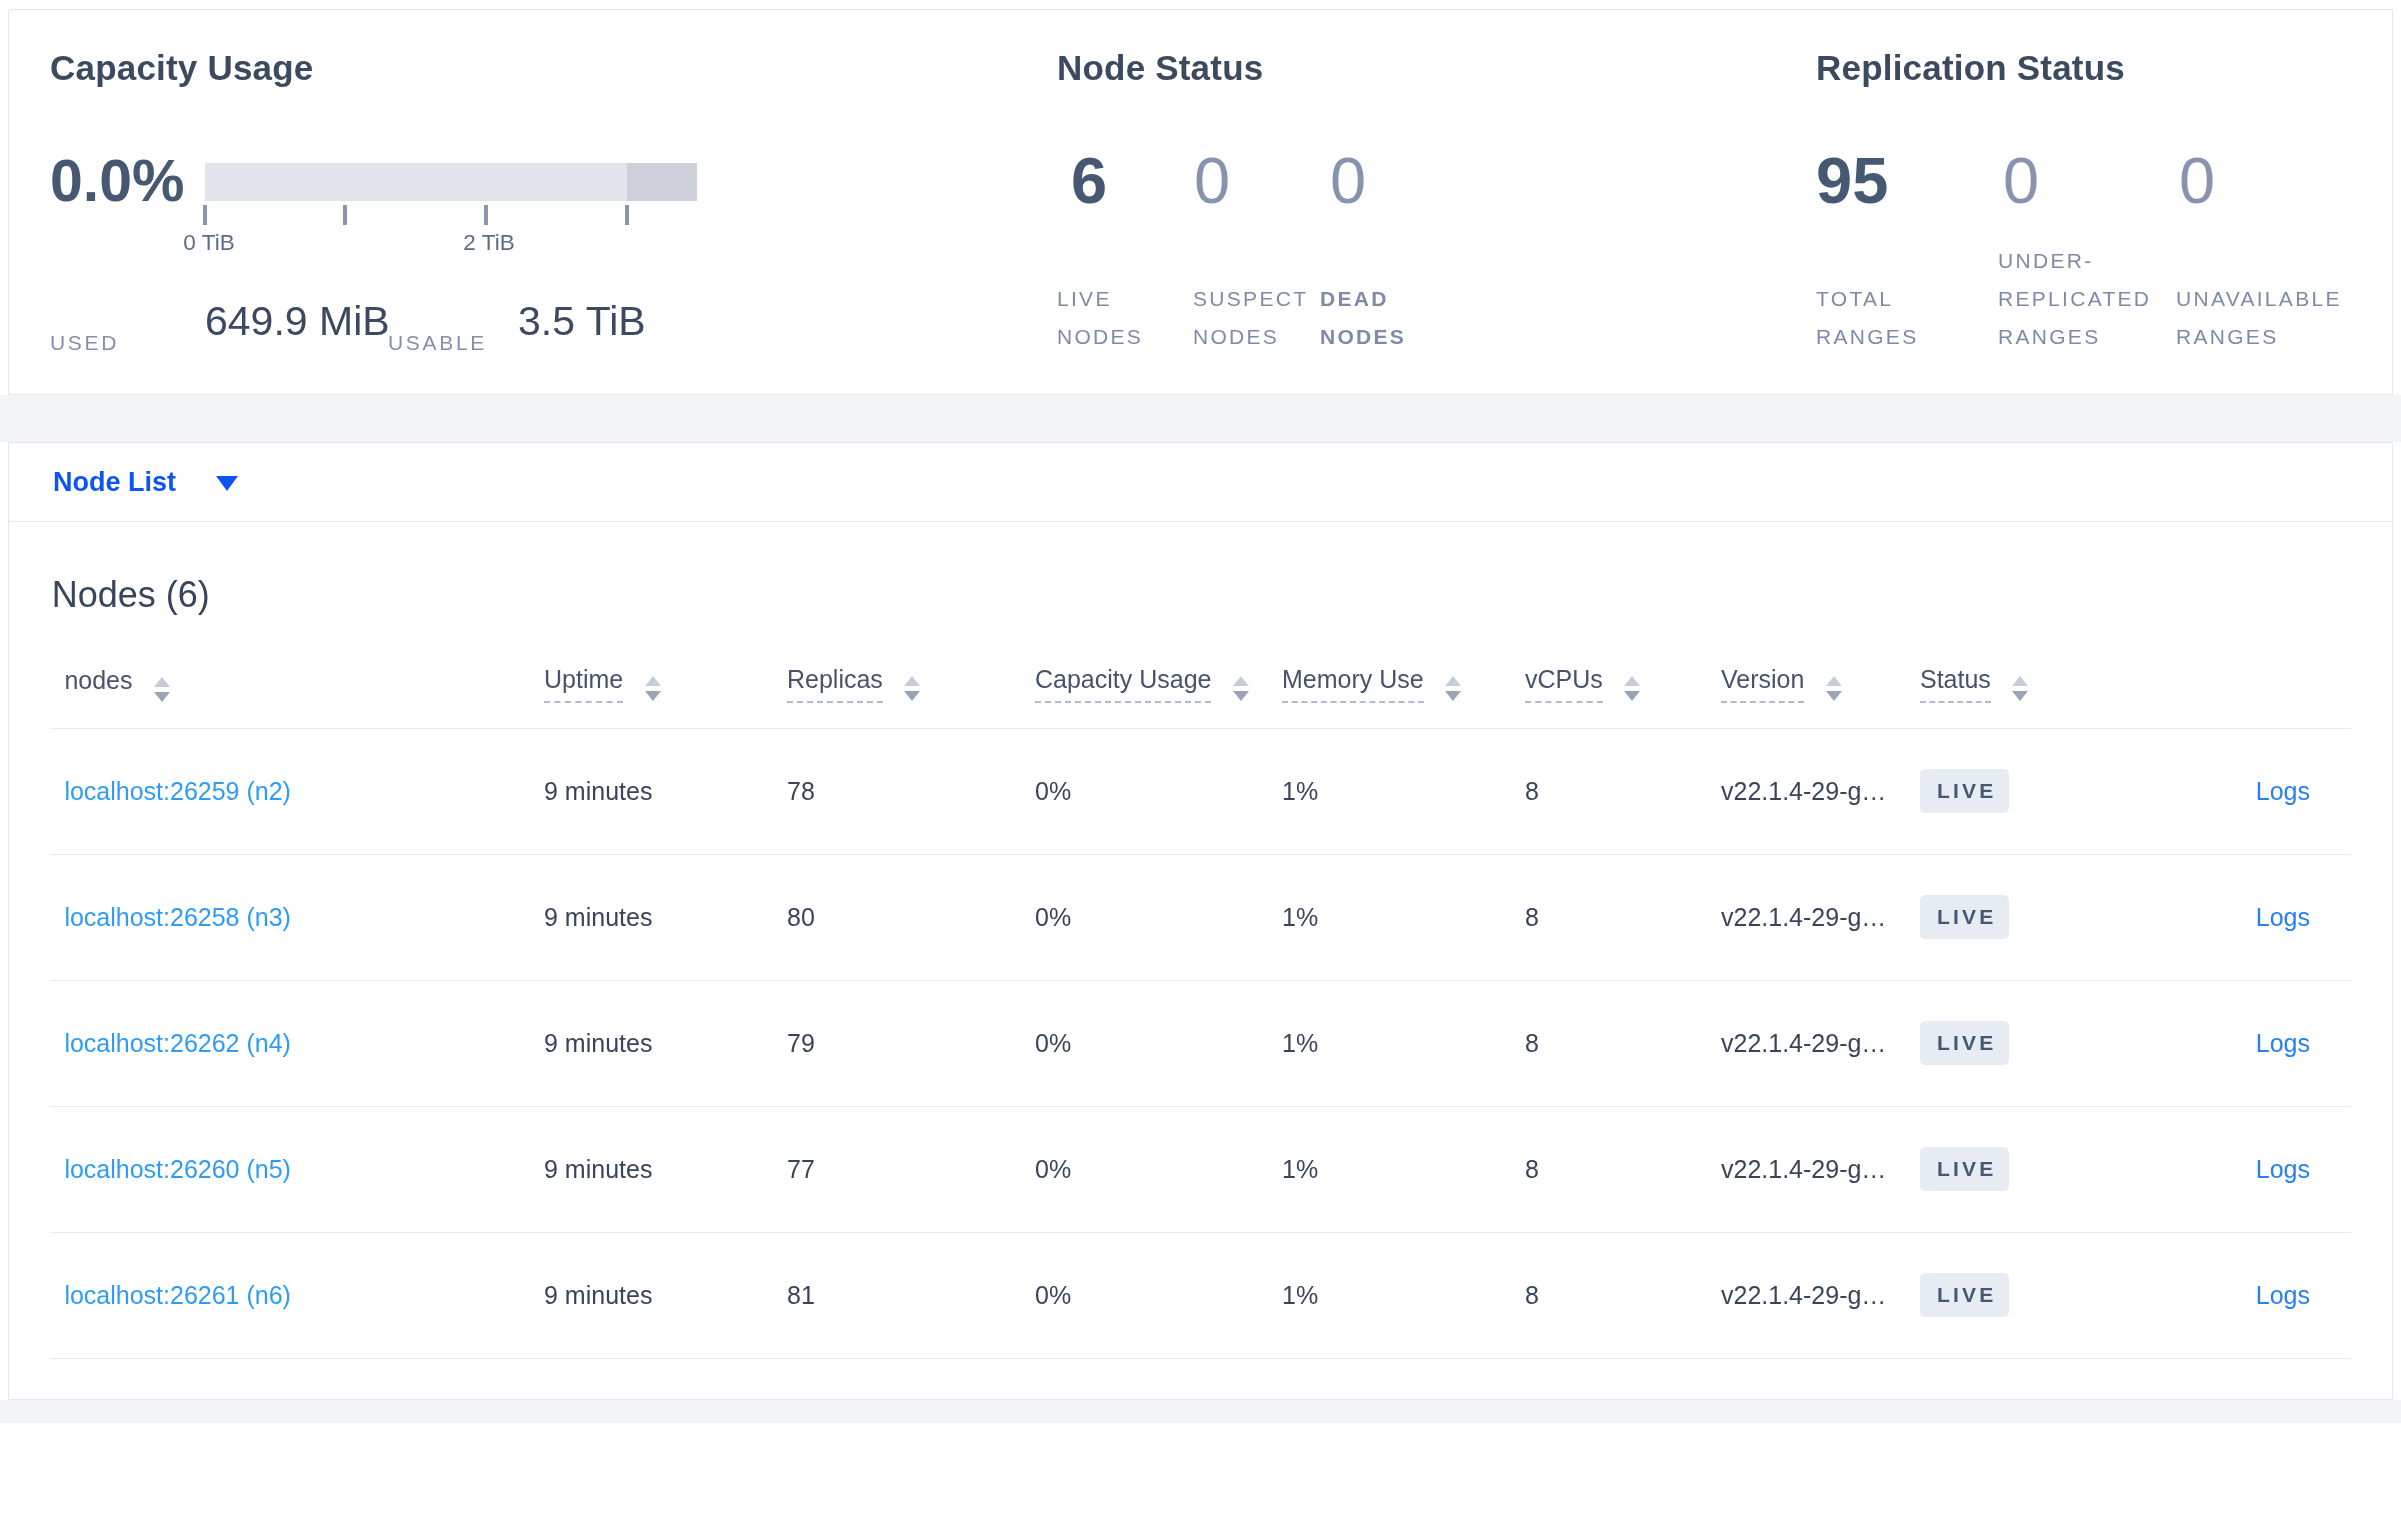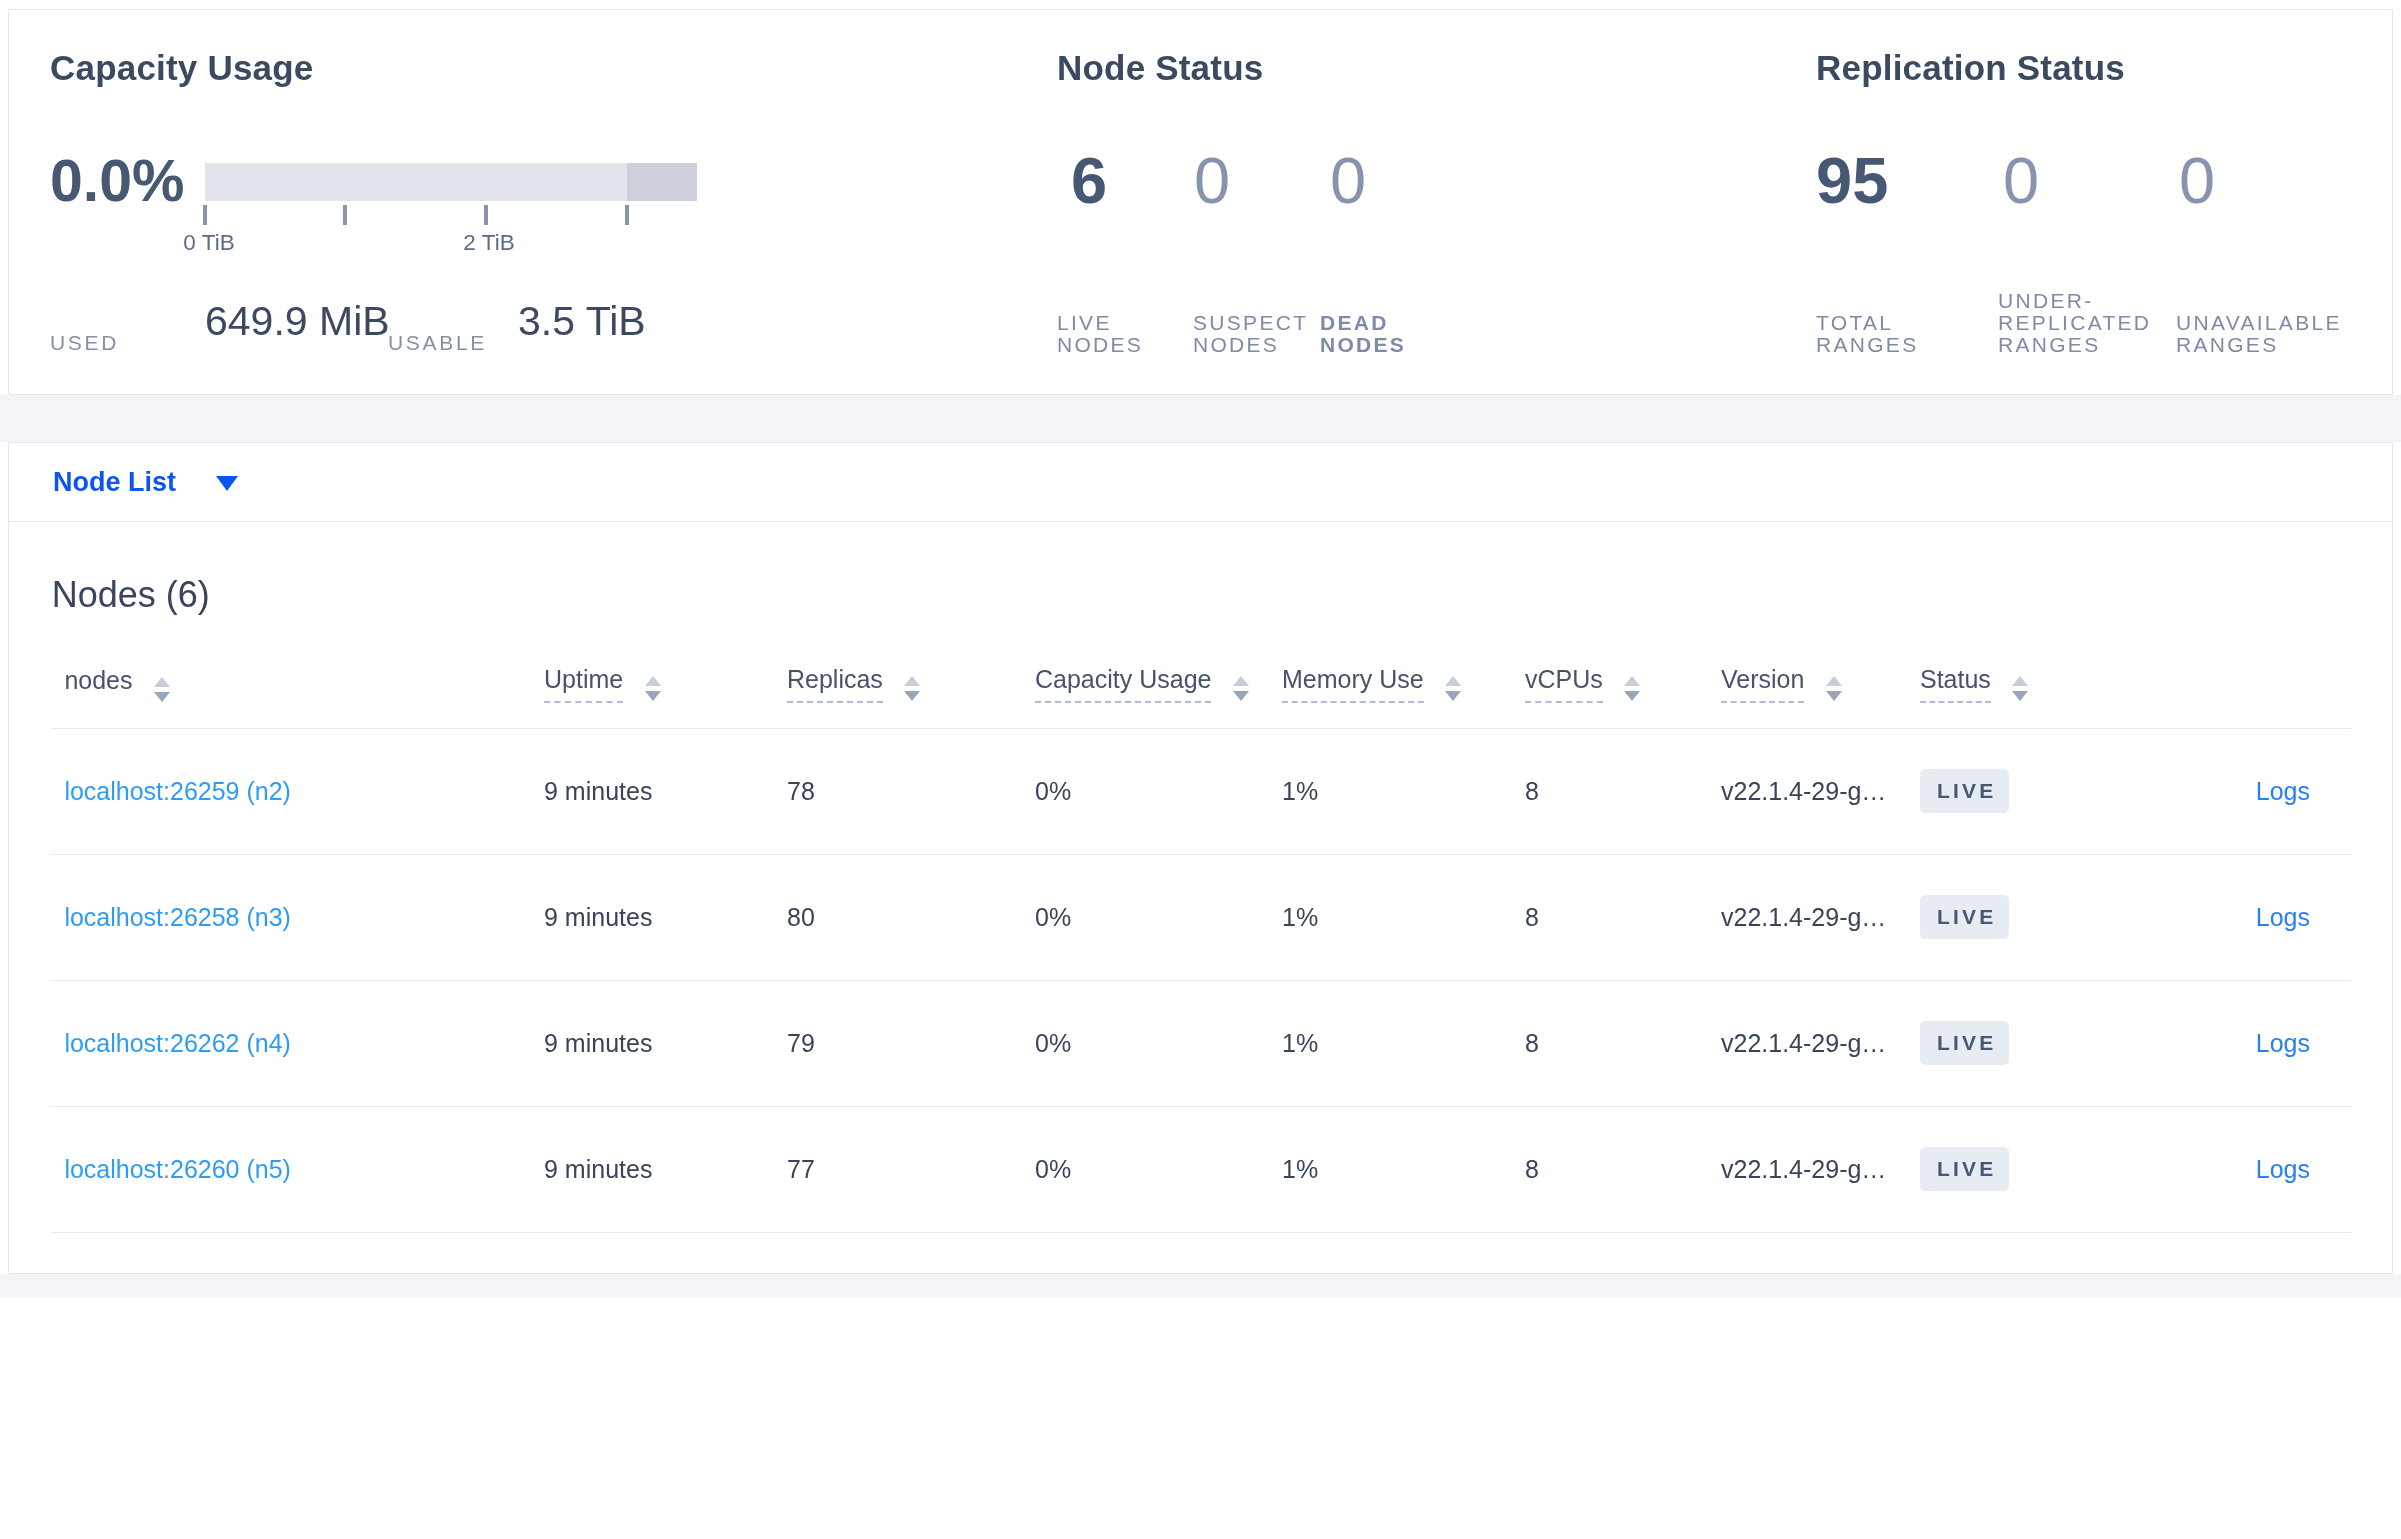--- a/index.html
+++ b/index.html
@@ -25,21 +25,21 @@
 
   .kv-label { position:absolute; top:321px; font-size:21px; letter-spacing:2.7px; color:#8490aa; }
   .kv-value { position:absolute; top:288px; font-size:41px; font-weight:400; color:#3c4a60; white-space:nowrap; }
   #used-label { left:41px; } #used-value { left:196px; }
   #usable-label { left:379px; } #usable-value { left:509px; }
 
   .stat-value { position:absolute; top:135px; font-size:65px; line-height:72px; }
   .stat-strong { color:#475872; font-weight:700; }
   .stat-dim { color:#8893af; font-weight:400; }
   .stat-label { position:absolute; bottom:38px; font-size:21px; letter-spacing:2.3px;
-    line-height:22px; color:#7f8aa6; }
+    line-height:38px; color:#7f8aa6; }
 
   
   #ns-v0 { left:1062px; } #ns-v1 { left:1185px; } #ns-v2 { left:1321px; }
   #ns-l0 { left:1048px; width:113px; } #ns-l1 { left:1184px; width:131px; } #ns-l2 { left:1311px; width:113px;font-weight:bold; }
   
   #rs-v0 { left:1807px; } #rs-v1 { left:1994px; } #rs-v2 { left:2170px; }
   #rs-l0 { left:1807px; width:140px; } #rs-l1 { left:1989px; width:203px; } #rs-l2 { left:2167px; width:212px; }
 
   
   #selector-row { height:79px; display:flex; align-items:center; padding-left:44px;
@@ -244,19 +244,30 @@
           <td><a class="node-link">localhost:26260 (n5)</a></td>
           <td>9 minutes</td>
           <td>77</td>
           <td>0%</td>
           <td>1%</td>
           <td>8</td>
           <td>v22.1.4-29-g…</td>
           <td><span class="badge-live">LIVE</span></td>
           <td class="logs-cell"><a class="logs-link">Logs</a></td>
         </tr>
+        <tr>
+          <td><a class="node-link">localhost:26261 (n6)</a></td>
+          <td>9 minutes</td>
+          <td>81</td>
+          <td>0%</td>
+          <td>1%</td>
+          <td>8</td>
+          <td>v22.1.4-29-g…</td>
+          <td><span class="badge-live">LIVE</span></td>
+          <td class="logs-cell"><a class="logs-link">Logs</a></td>
+        </tr>
       </tbody>
     </table>
   </div>
 </div>
 
 <div class="band" id="band-bottom"></div>
 
 
 </body></html>

